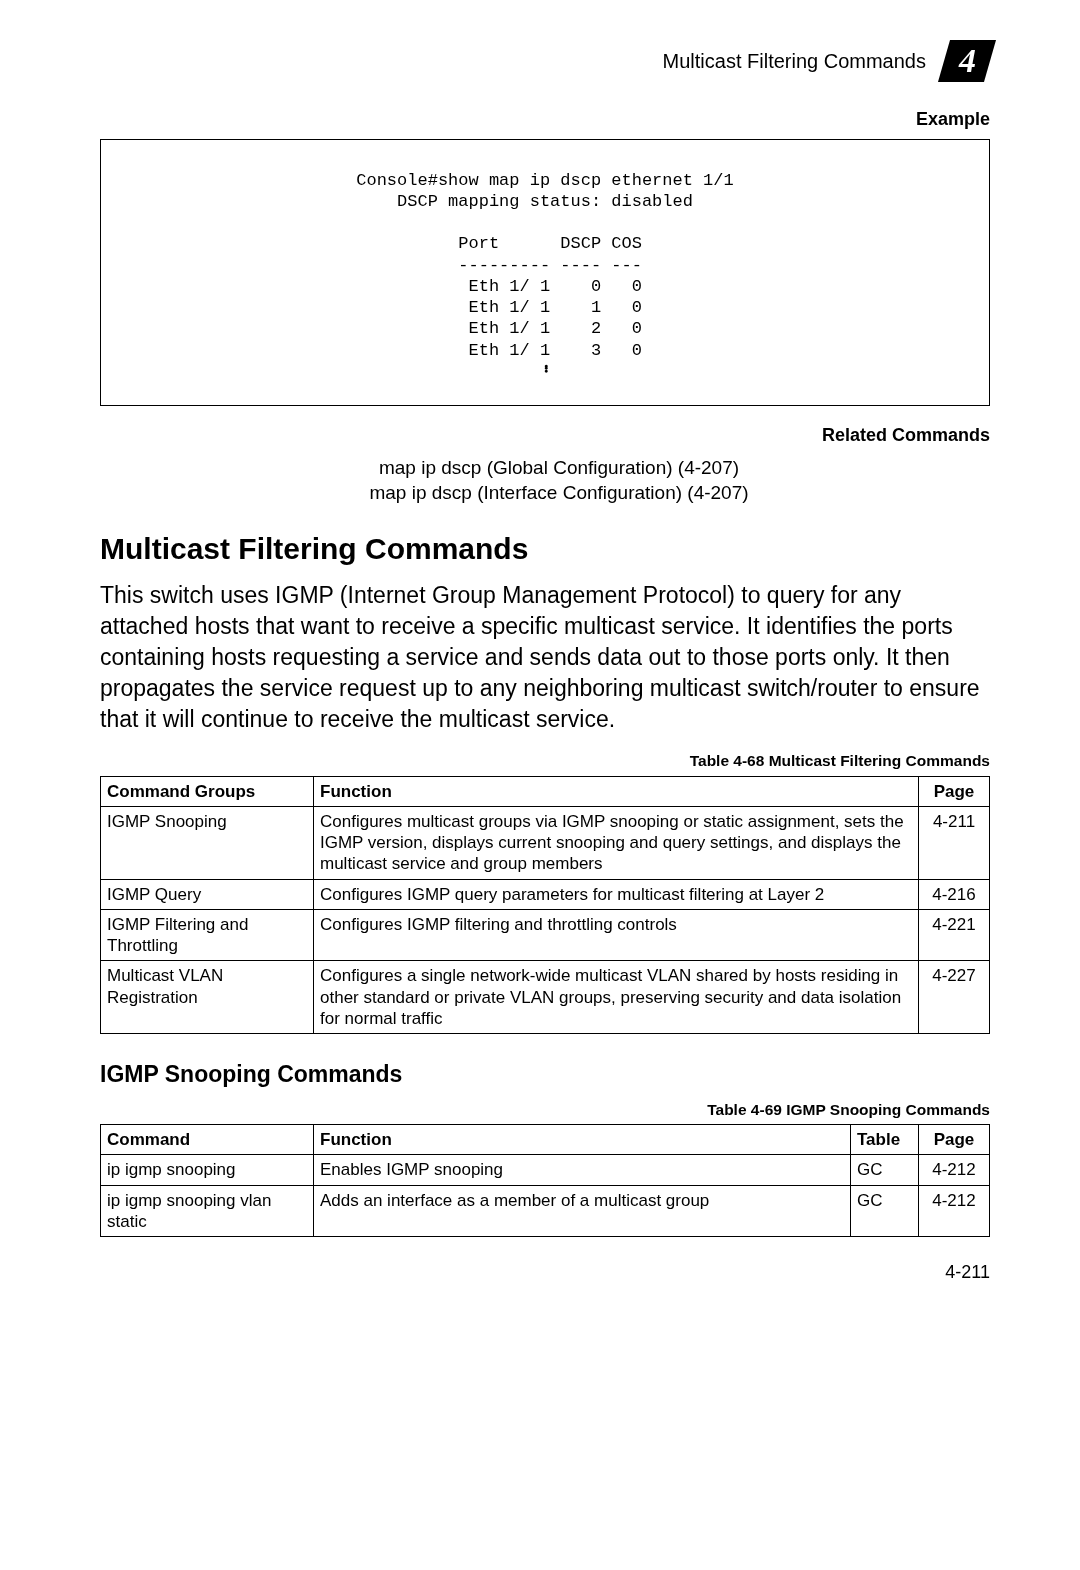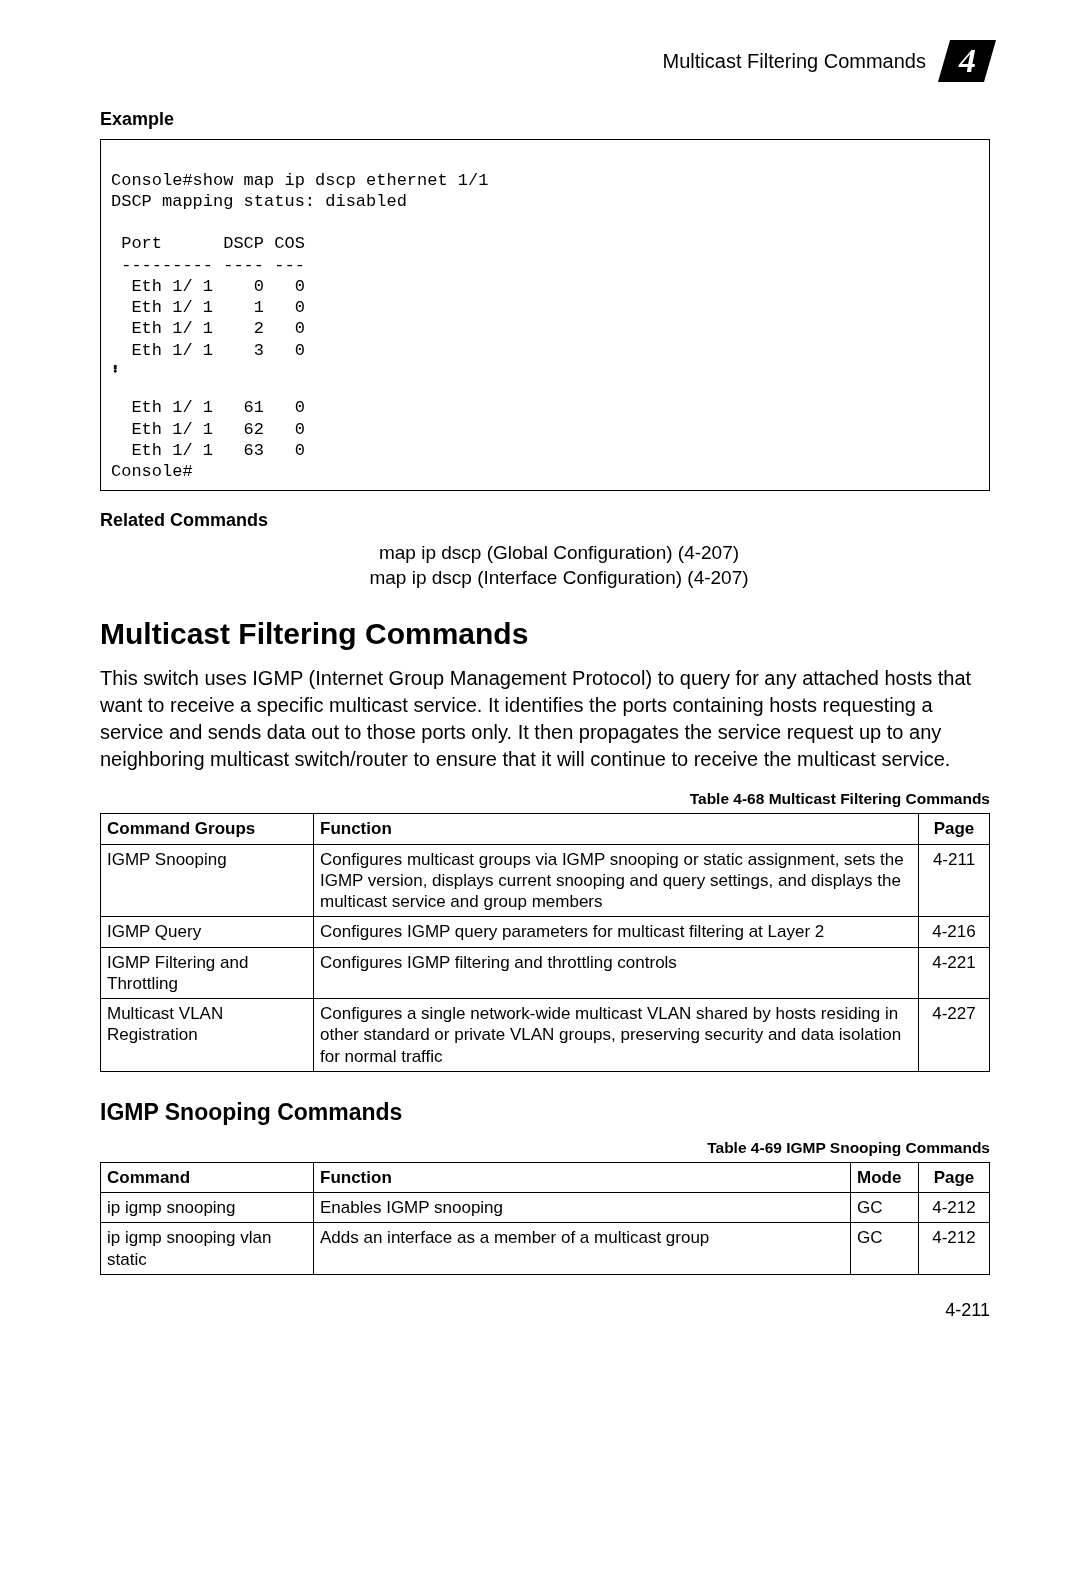--- a/index.html
+++ b/index.html
@@ -37,48 +37,50 @@
     transform: skewX(16deg);
     font-family: "Times New Roman", serif;
     font-size: 34px;
     font-weight: bold;
     font-style: italic;
   }
   .section-label {
     font-weight: bold;
     margin: 6px 0 8px 0;
     font-size: 18px;
+    text-align: right;
   }
   .code-box {
     border: 1.5px solid #000;
     padding: 8px 10px;
     font-family: "Courier New", monospace;
     font-size: 17px;
     white-space: pre;
     line-height: 1.25;
     margin-bottom: 18px;
+    text-align: center;
   }
   .ellipsis-dots {
     font-family: Arial, sans-serif;
     line-height: 0.35;
     font-size: 7px;
     margin: 4px 0 4px 2px;
   }
   .related-list {
     margin: 6px 0 20px 28px;
     font-size: 19px;
     text-align: center;
   }
   h1.main-heading {
     font-size: 30px;
     font-weight: bold;
     margin: 24px 0 12px 0;
   }
   .para {
-    font-size: 20px;
+    font-size: 23px;
     line-height: 1.35;
     margin: 0 0 16px 0;
   }
   .table-caption {
     text-align: right;
     font-weight: bold;
     font-size: 15.5px;
     margin: 10px 0 4px 0;
   }
   table.cmd-table {
@@ -129,24 +131,20 @@
 <span>Console#show map ip dscp ethernet 1/1
 DSCP mapping status: disabled
 
  Port      DSCP COS
  --------- ---- ---
   Eth 1/ 1    0   0
   Eth 1/ 1    1   0
   Eth 1/ 1    2   0
   Eth 1/ 1    3   0</span>
 <div class="ellipsis-dots">●<br>●<br>●</div>
-<span>  Eth 1/ 1   61   0
-  Eth 1/ 1   62   0
-  Eth 1/ 1   63   0
-Console#</span>
 </div>
 
 <div class="section-label">Related Commands</div>
 <div class="related-list">
   <div>map ip dscp (Global Configuration) (4-207)</div>
   <div>map ip dscp (Interface Configuration) (4-207)</div>
 </div>
 
 <h1 class="main-heading">Multicast Filtering Commands</h1>
 
@@ -186,21 +184,21 @@
 </table>
 
 <h2 class="sub-heading">IGMP Snooping Commands</h2>
 
 <div class="table-caption">Table 4-69  IGMP Snooping Commands</div>
 <table class="cmd-table">
   <thead>
     <tr>
       <th style="width:200px">Command</th>
       <th>Function</th>
-      <th style="width:55px">Mode</th>
+      <th style="width:55px">Table</th>
       <th class="page" style="width:58px">Page</th>
     </tr>
   </thead>
   <tbody>
     <tr>
       <td>ip igmp snooping</td>
       <td>Enables IGMP snooping</td>
       <td>GC</td>
       <td class="page">4-212</td>
     </tr>

